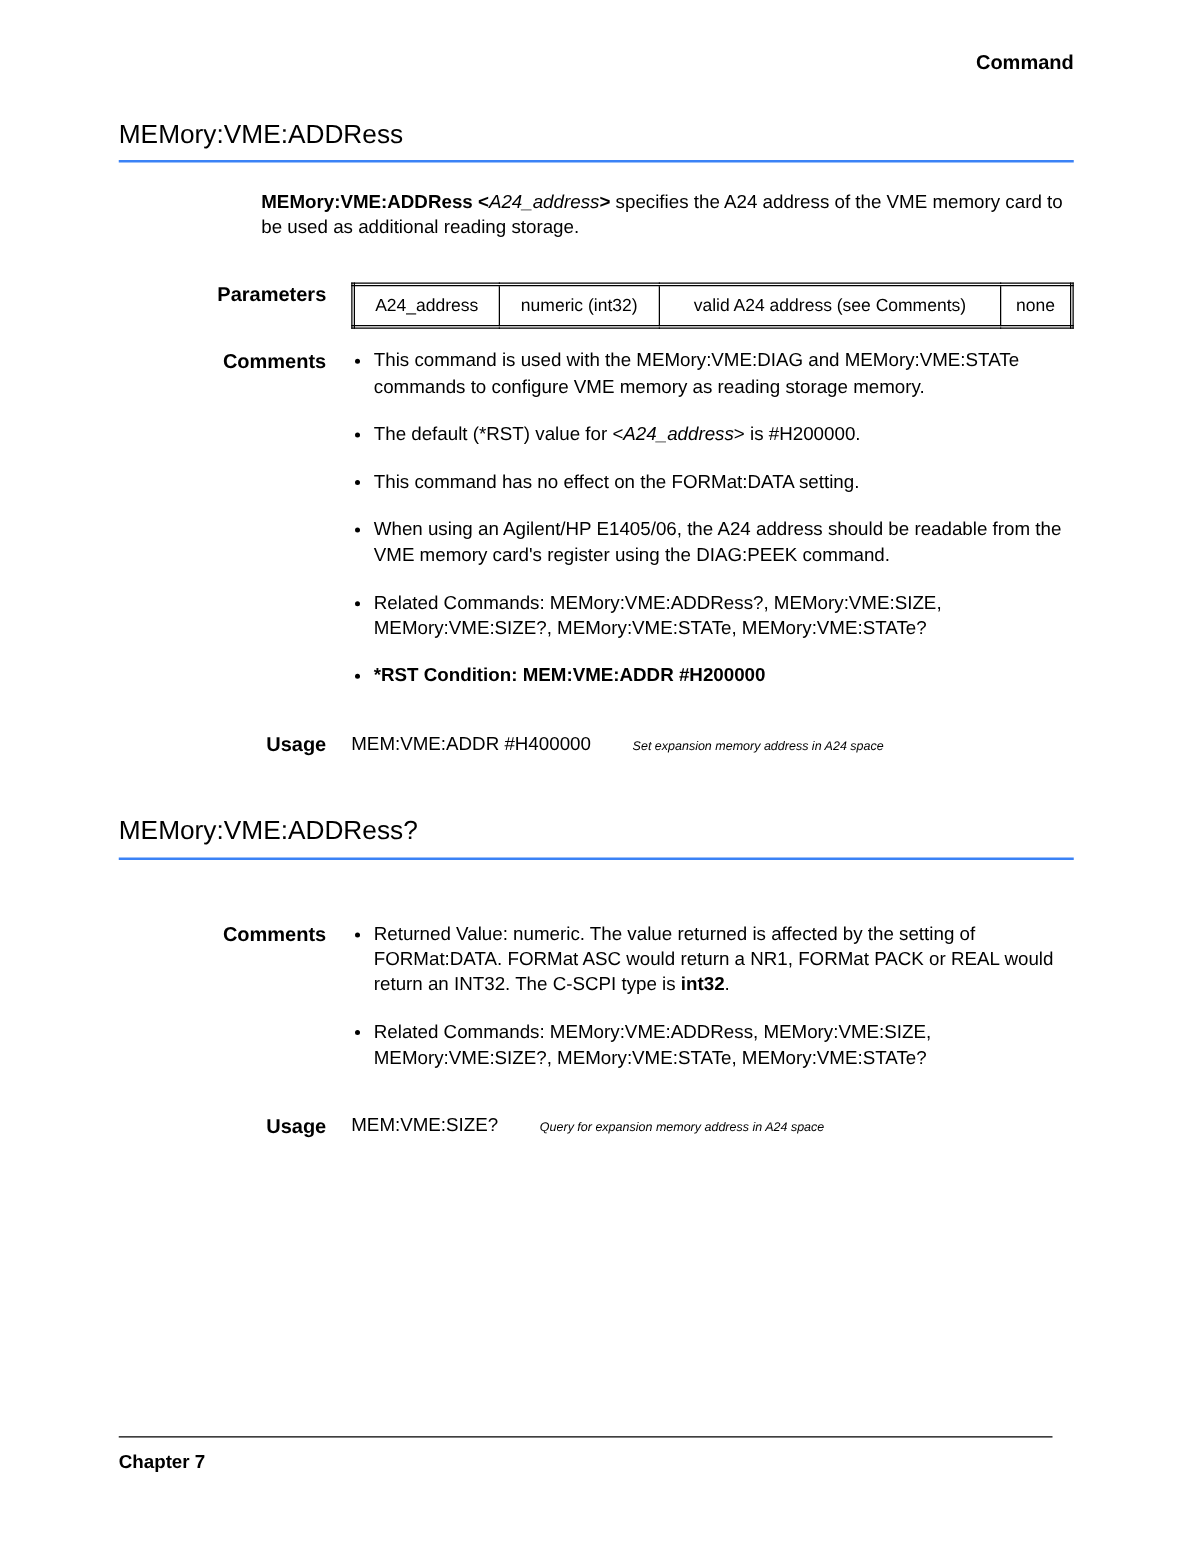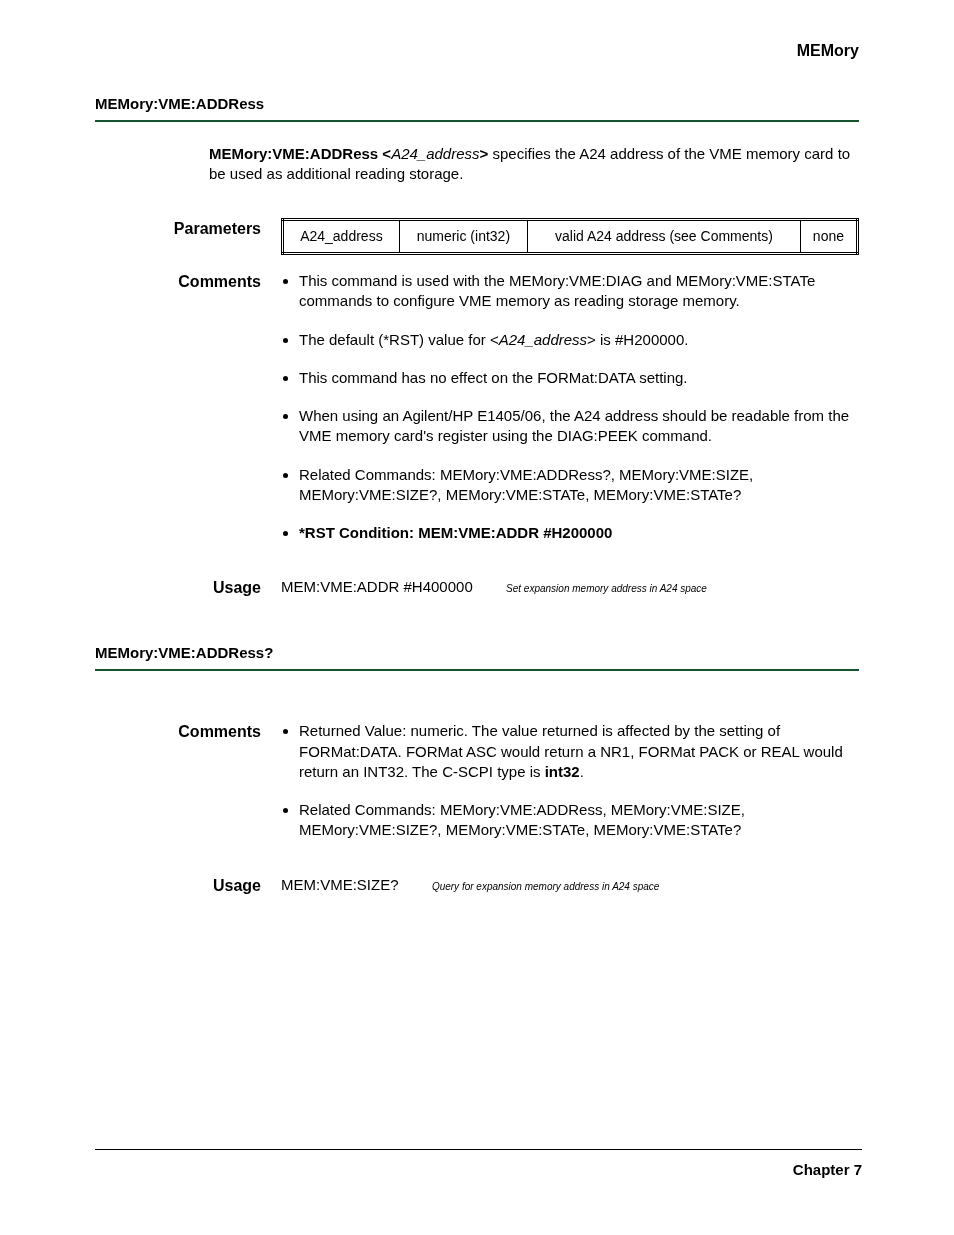--- a/index.html
+++ b/index.html
@@ -16,23 +16,23 @@
   .page {
     padding: 40px 95px 0 95px;
   }
   .top-right {
     text-align: right;
     font-weight: bold;
     font-size: 16px;
     margin-bottom: 32px;
   }
   .section-heading {
-    font-weight: bold;
-    font-size: 15px;
-    border-bottom: 2px solid #14532d;
+    font-weight: normal;
+    font-size: 21px;
+    border-bottom: 2px solid #3b82f6;
     padding-bottom: 6px;
     margin-bottom: 22px;
   }
   .cmd-line {
     margin-left: 114px;
     font-size: 15px;
     margin-bottom: 6px;
   }
   .cmd-line .bold { font-weight: bold; }
   .cmd-line .ital { font-style: italic; }
@@ -78,38 +78,38 @@
     margin-bottom: 18px;
     font-size: 15px;
   }
   .rel-small { font-size: 10px; }
   .ital { font-style: italic; }
   .bold { font-weight: bold; }
   .spacer-28 { height: 28px; }
   .footer {
     position: absolute;
     left: 95px;
-    right: 92px;
+    right: 112px;
     bottom: 55px;
     border-top: 1px solid #000;
     padding-top: 10px;
     display: flex;
-    justify-content: flex-end;
+    justify-content: flex-start;
     font-size: 15px;
   }
   .footer .left { font-weight: bold; }
   .footer .right .pn { font-weight: bold; margin-left: 18px; }
   .footer .right .title { font-weight: bold; }
 </style>
 </head>
 <body>
 
 <div class="page">
 
-  <div class="top-right">MEMory</div>
+  <div class="top-right">Command</div>
 
   <div class="section-heading">MEMory:VME:ADDRess</div>
 
   <div class="cmd-line">
     <span class="bold">MEMory:VME:ADDRess  &lt;</span><span class="ital">A24_address</span><span class="bold">&gt;</span><span> specifies the A24 address of the VME memory card to be used as additional reading storage.</span>
   </div>
 
   <div class="spacer-28"></div>
 
   <div class="row">

